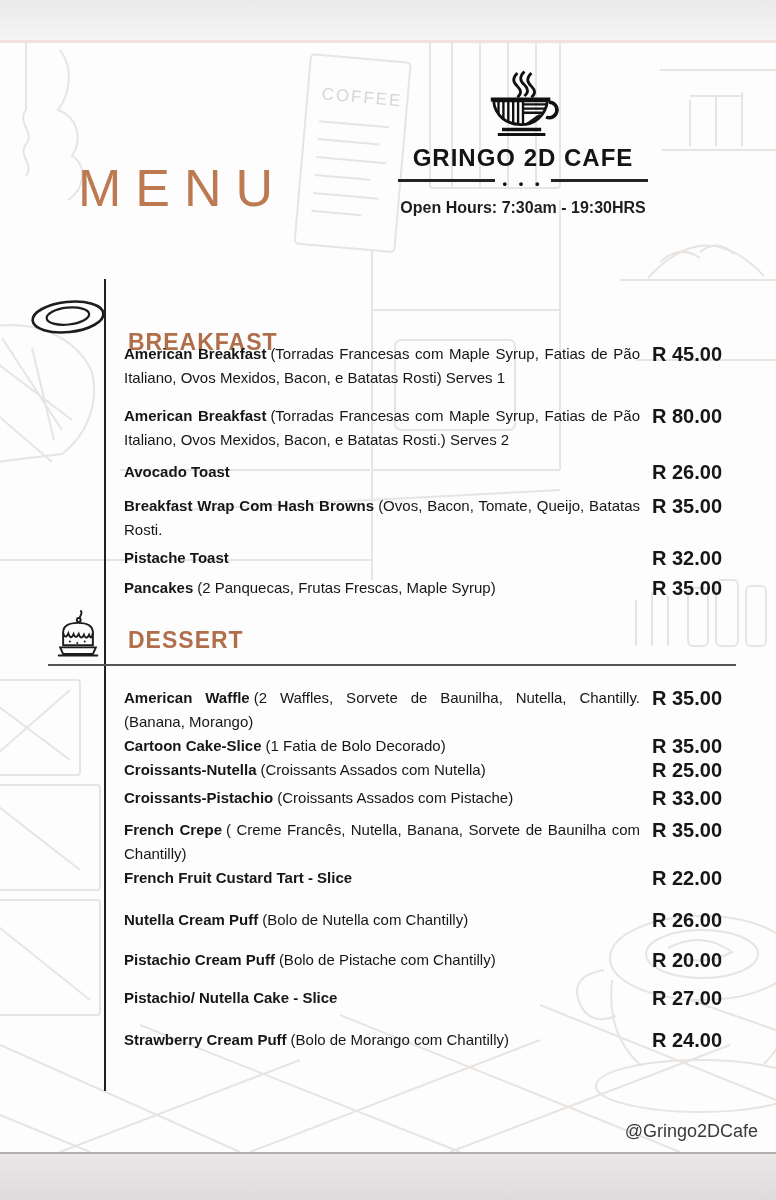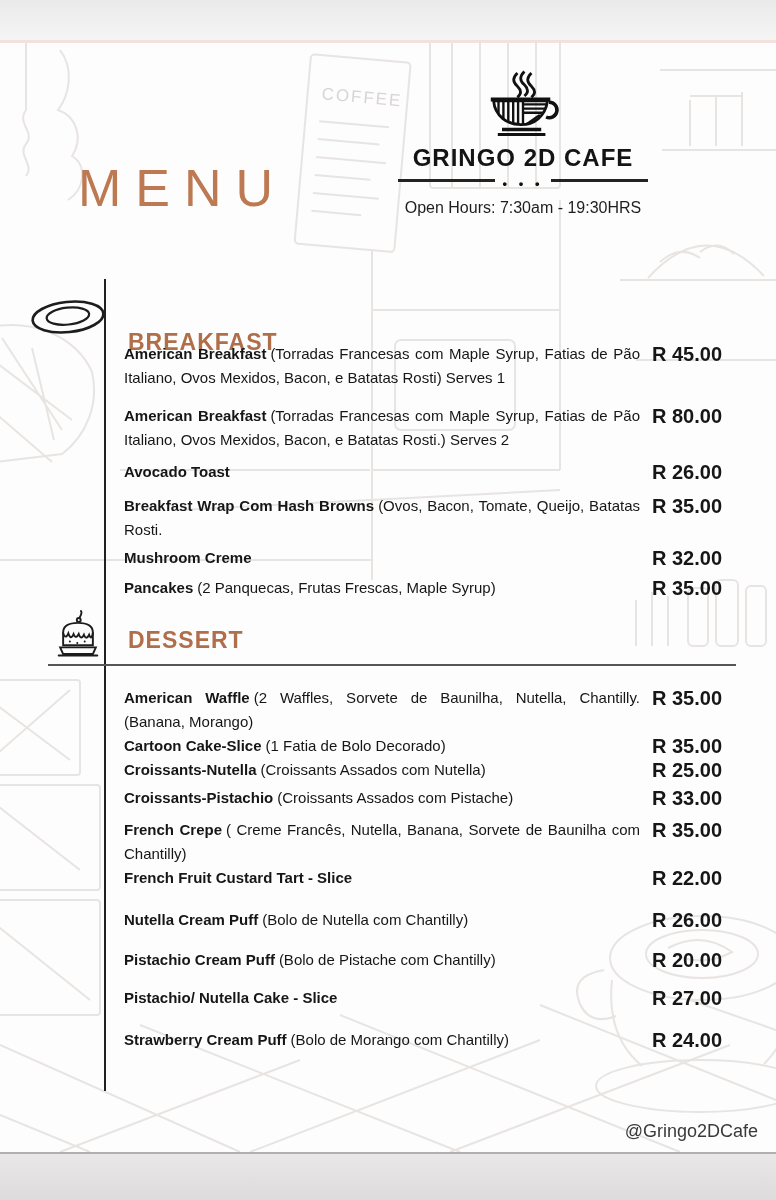--- a/index.html
+++ b/index.html
@@ -19,21 +19,21 @@
 
   
   .menu-title { position:absolute; left:58px; top:158px; font-size:52px; font-weight:400;
     letter-spacing:14px; color:#bd7a52;margin-left:20px; }
   .brand { position:absolute; left:398px; top:70px; width:250px; text-align:center; }
   .brand .logo { display:inline-block; }
   .brand-name { margin-top:4px; font-size:24px; font-weight:700; letter-spacing:1px; color:#141414; white-space:nowrap; }
   .brand-underline { display:flex; align-items:center; gap:8px; margin-top:1px; }
   .brand-underline .seg { flex:1; height:3px; background:#232323; }
   .brand-underline .dots { font-size:13px; font-weight:700; letter-spacing:4px; color:#111; position:relative; top:3px; }
-  .open-hours { margin-top:11px; font-size:16px; color:#1e1e1e; white-space:nowrap; }
+  .open-hours { margin-top:11px; font-size:16px; color:#1e1e1e; white-space:nowrap;font-weight:bold; }
 
   
   .vline { position:absolute; left:104px; top:279px; width:2px; height:812px; background:#212121; }
   .section-title { position:absolute; font-size:23px; font-weight:700; letter-spacing:1px; color:#b06f4a; }
   #breakfast-title { left:128px; top:297px;margin-top:32px; }
   #dessert-title   { left:128px; top:627px; }
   .section-divider { position:absolute; left:48px; top:664px; width:688px; height:2px; background:#565656; }
   .plate-icon { position:absolute; left:27px; top:293px; }
   .cake-icon  { position:absolute; left:52px; top:610px; }
 
@@ -175,21 +175,21 @@
     </div>
     <div class="row mb10">
       <div class="txt"><span class="nm">Avocado Toast</span><span class="ds"></span></div>
       <div class="price">R 26.00</div>
     </div>
     <div class="row mb4">
       <div class="txt"><span class="nm">Breakfast Wrap Com Hash Browns</span><span class="ds">(Ovos, Bacon, Tomate, Queijo, Batatas Rosti.</span></div>
       <div class="price">R 35.00</div>
     </div>
     <div class="row mb6">
-      <div class="txt"><span class="nm">Mushroom Creme</span><span class="ds"></span></div>
+      <div class="txt"><span class="nm">Pistache Toast</span><span class="ds"></span></div>
       <div class="price">R 32.00</div>
     </div>
     <div class="row mb0">
       <div class="txt"><span class="nm">Pancakes</span><span class="ds">(2 Panquecas, Frutas Frescas, Maple Syrup)</span></div>
       <div class="price">R 35.00</div>
     </div>
   </div>
 
   <div class="items" id="dessert-items">
     <div class="row mb0">

